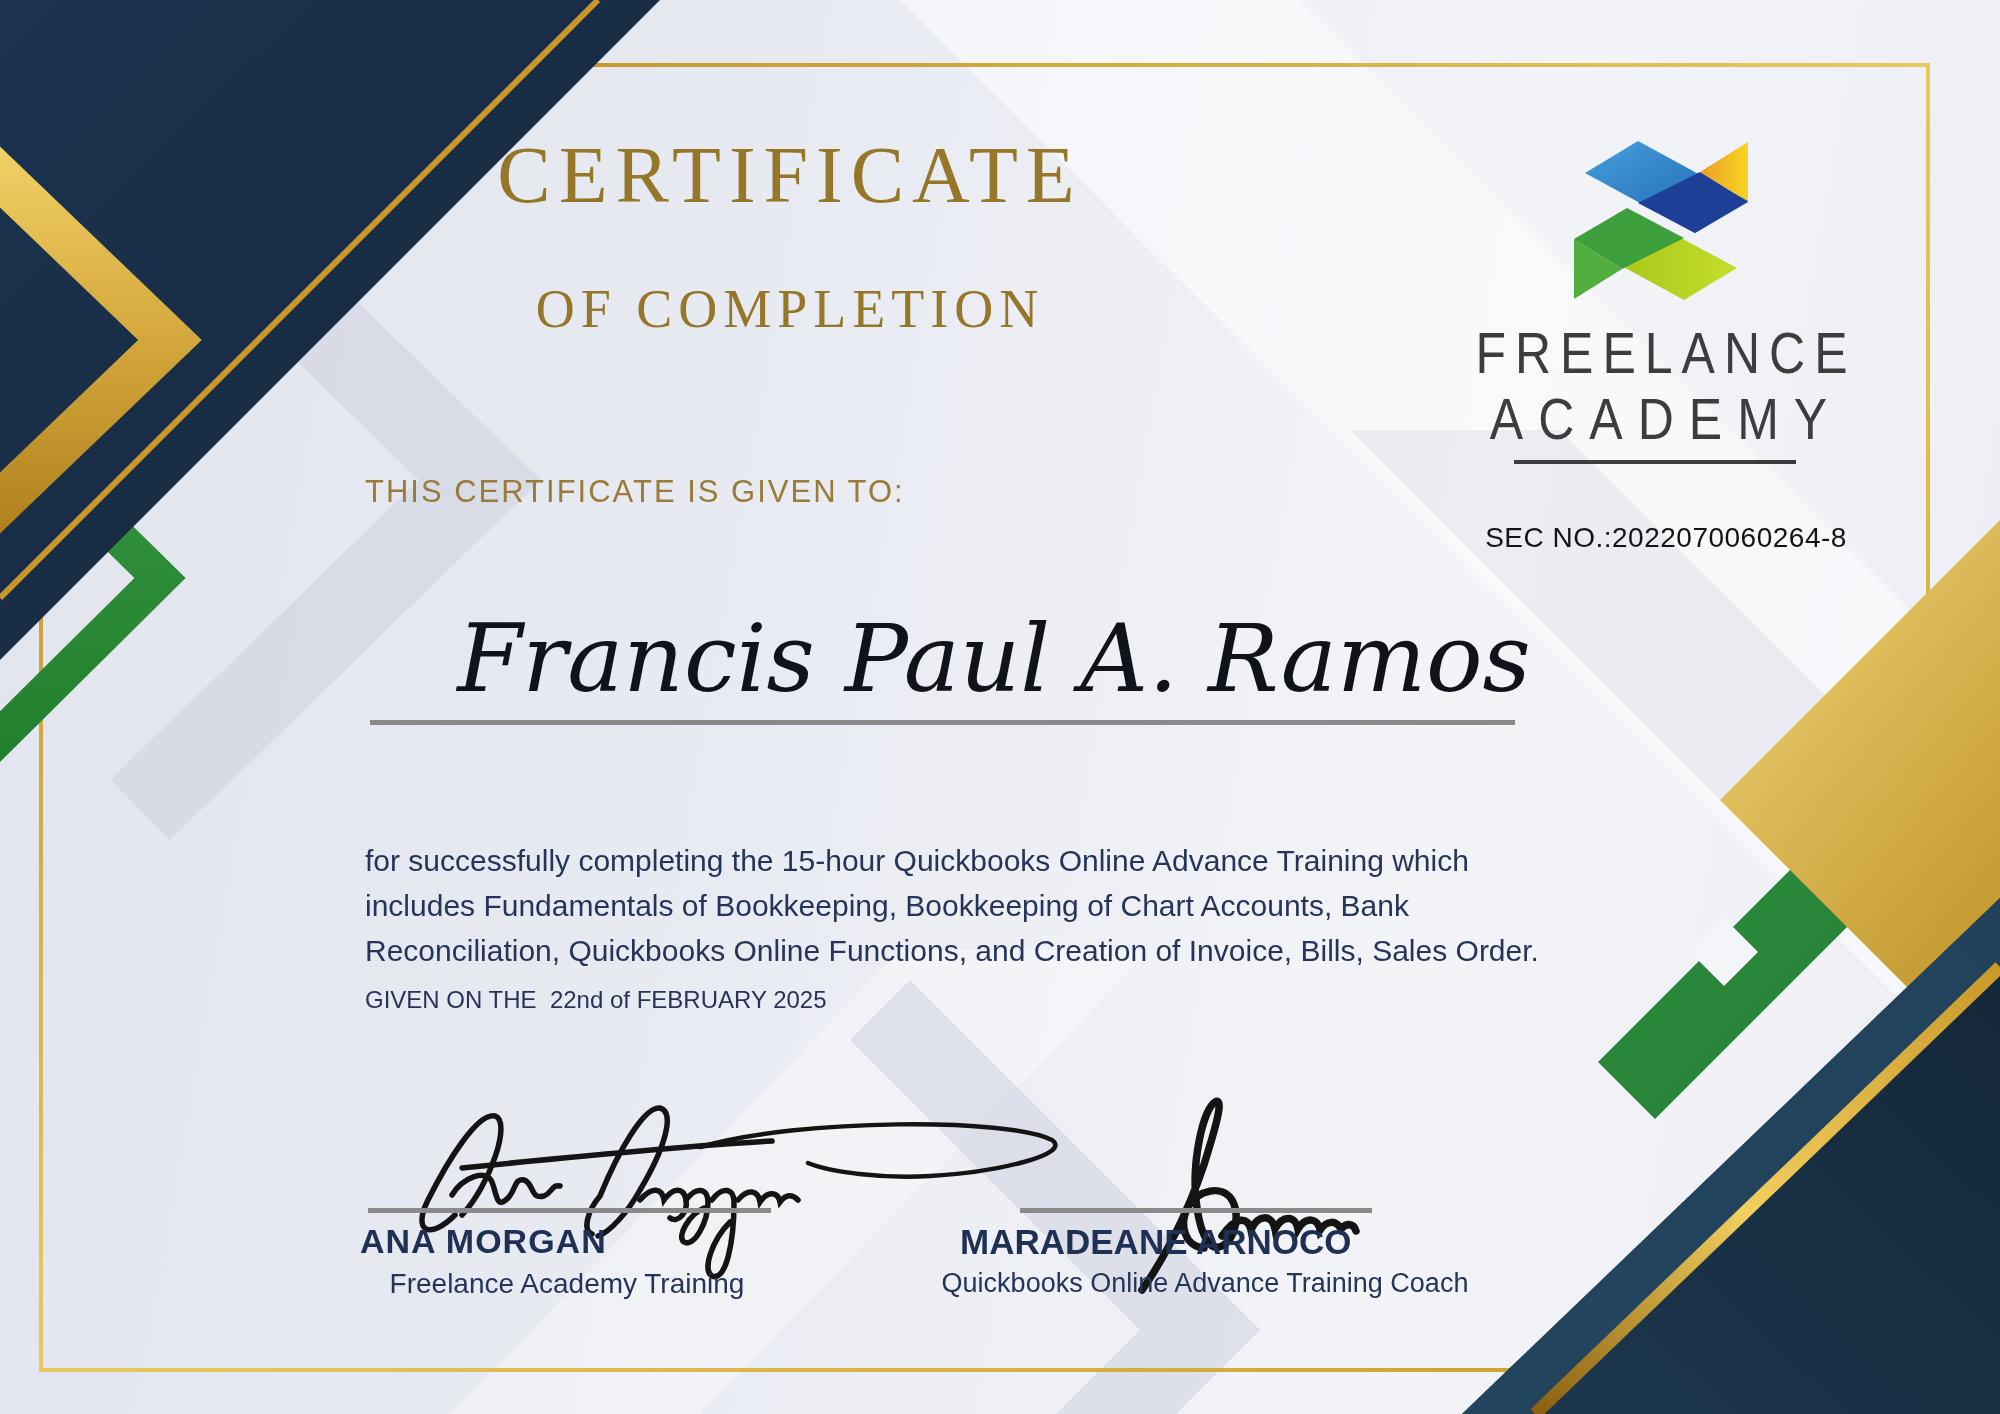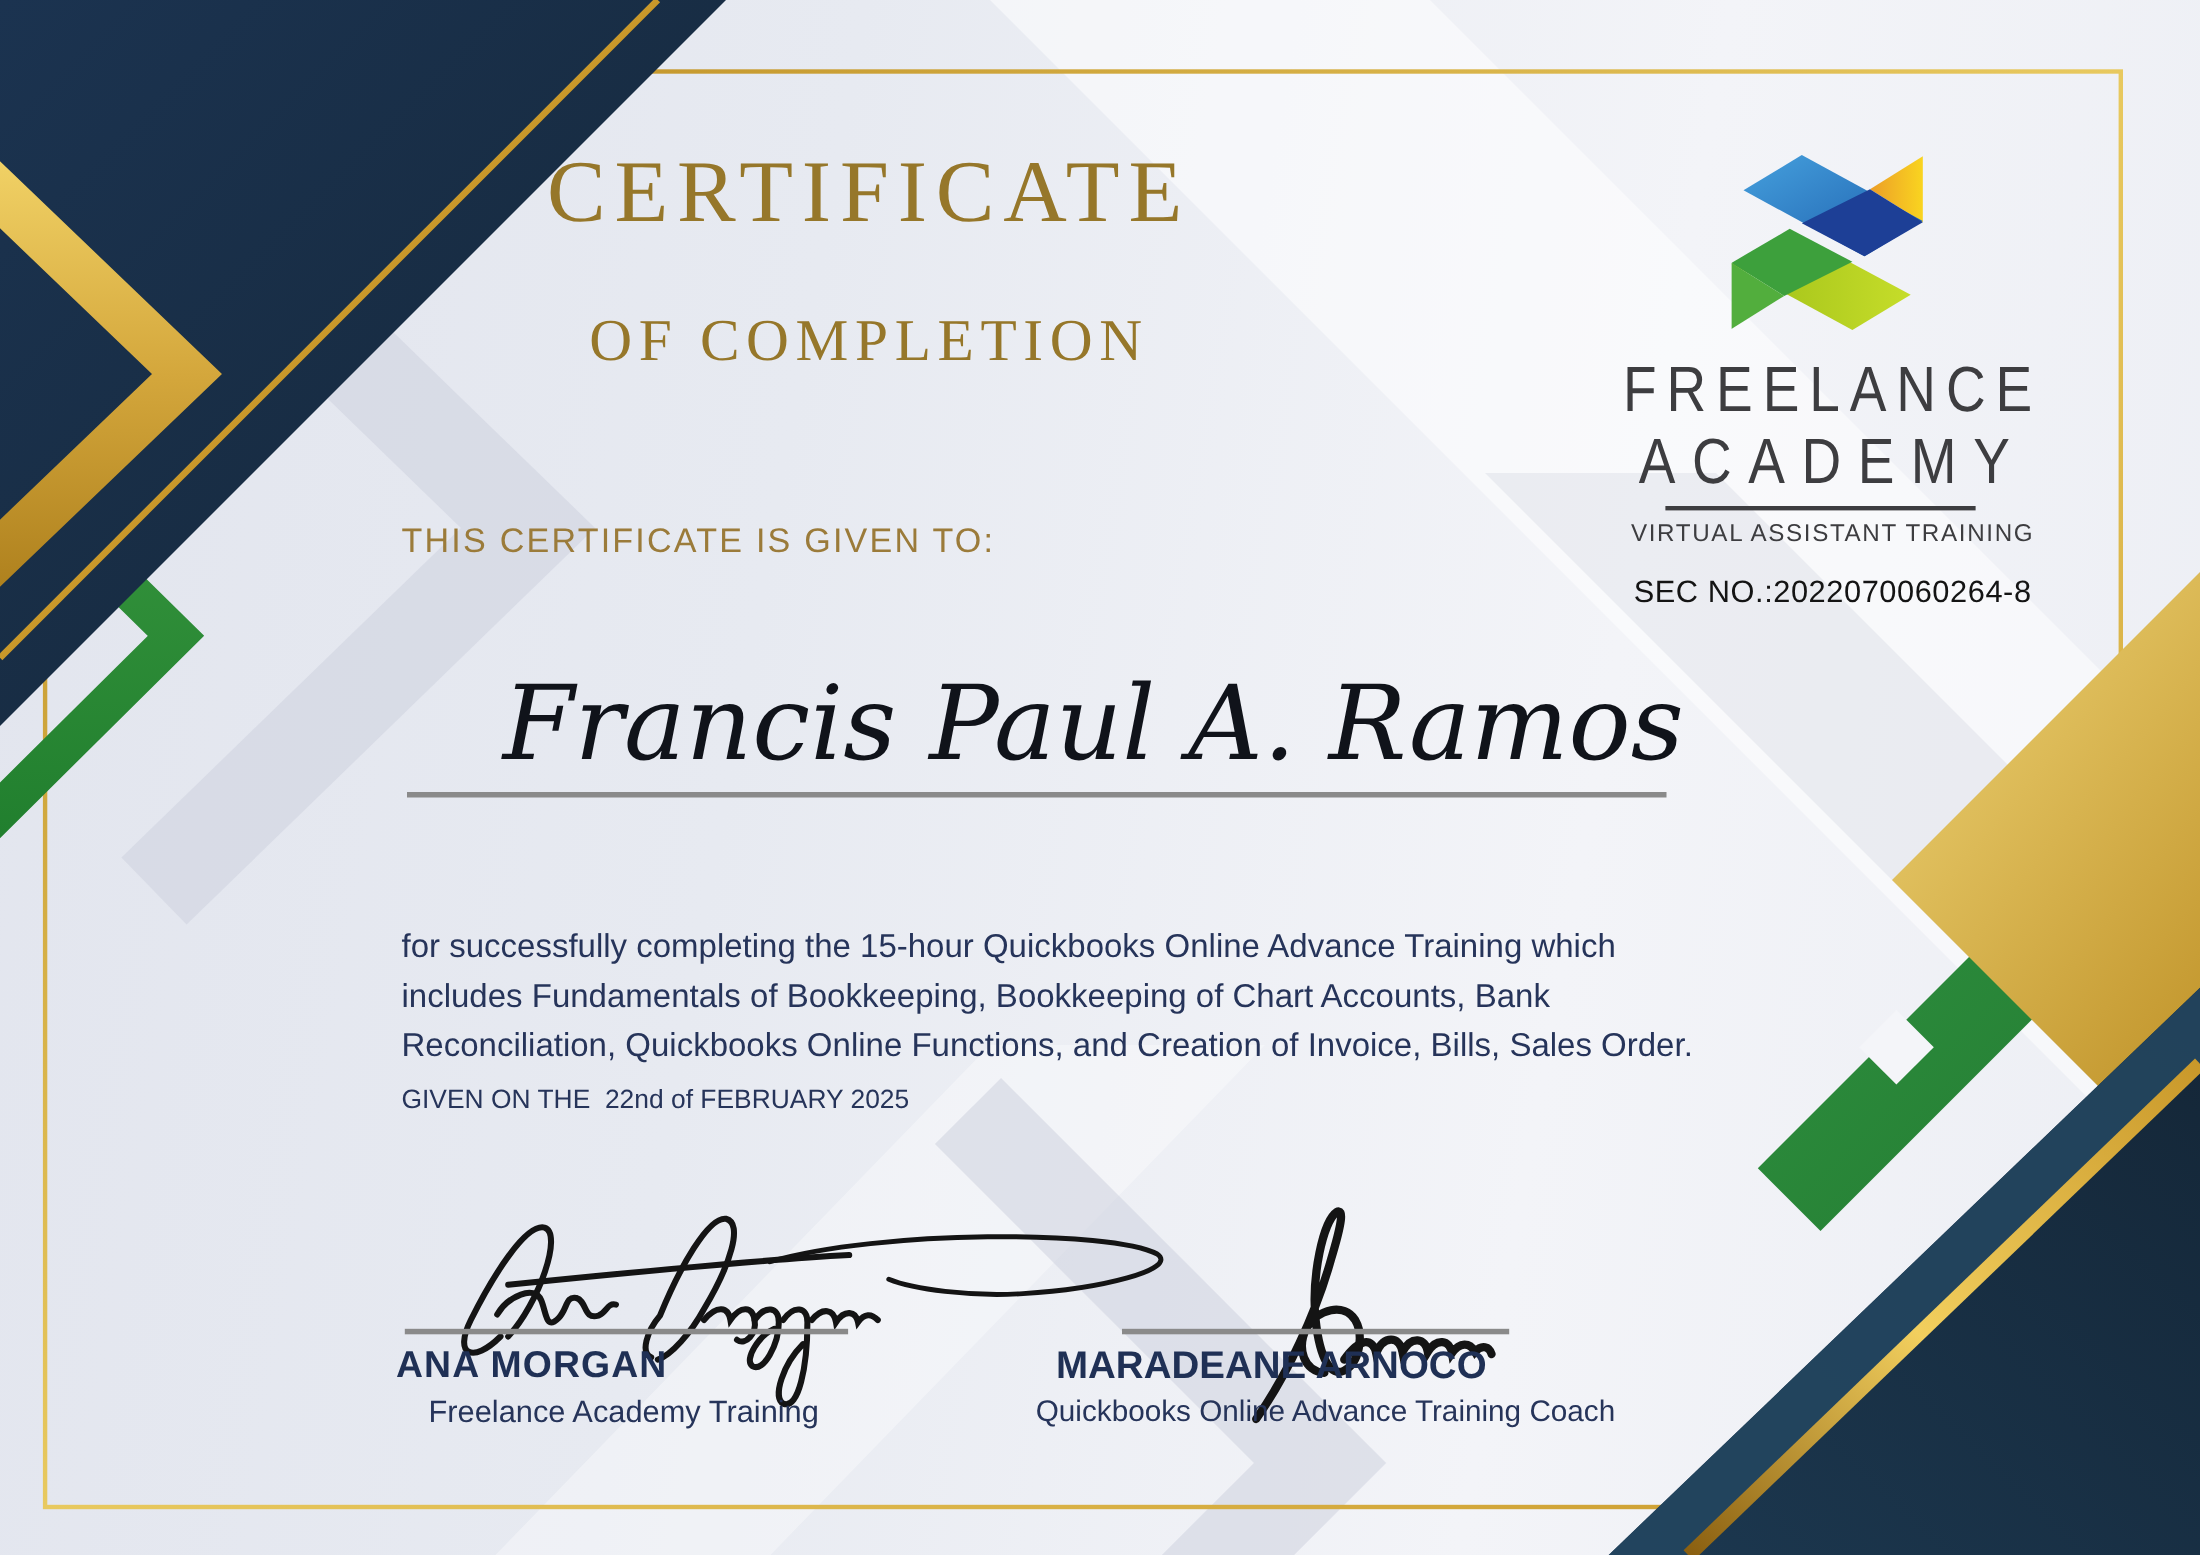--- a/index.html
+++ b/index.html
@@ -161,21 +161,20 @@
     <polygon points="140,42 188,12 188,72" fill="url(#gLogoYellow)"></polygon>
     <polygon points="25,43 78,11 188,71 135,103" fill="url(#gLogoBlue)"></polygon>
     <polygon points="78,73 140,42 188,72 135,103" fill="#1d3f96"></polygon>
     <polygon points="14,110 67,79 177,138 124,170" fill="url(#gLogoGreen)"></polygon>
     <polygon points="14,109 67,78 124,108 62,139" fill="#3da03c"></polygon>
     <polygon points="14,109 62,139 14,169" fill="#52ae3d"></polygon>
   </svg>
   <div class="abs org-name1">FREELANCE</div>
   <div class="abs org-name2">ACADEMY</div>
   <div class="abs org-rule"></div>
-  <div class="abs org-tagline">VIRTUAL ASSISTANT TRAINING</div>
   <div class="abs org-sec">SEC NO.:2022070060264-8</div>
 
   <div class="abs given-to">THIS CERTIFICATE IS GIVEN TO:</div>
   <div class="abs recipient">Francis Paul A. Ramos</div>
   <div class="abs name-line"></div>
 
   <div class="abs body-text">
     <div>for successfully completing the 15-hour Quickbooks Online Advance Training which</div>
     <div>includes Fundamentals of Bookkeeping, Bookkeeping of Chart Accounts, Bank</div>
     <div>Reconciliation, Quickbooks Online Functions, and Creation of Invoice, Bills, Sales Order.</div>

